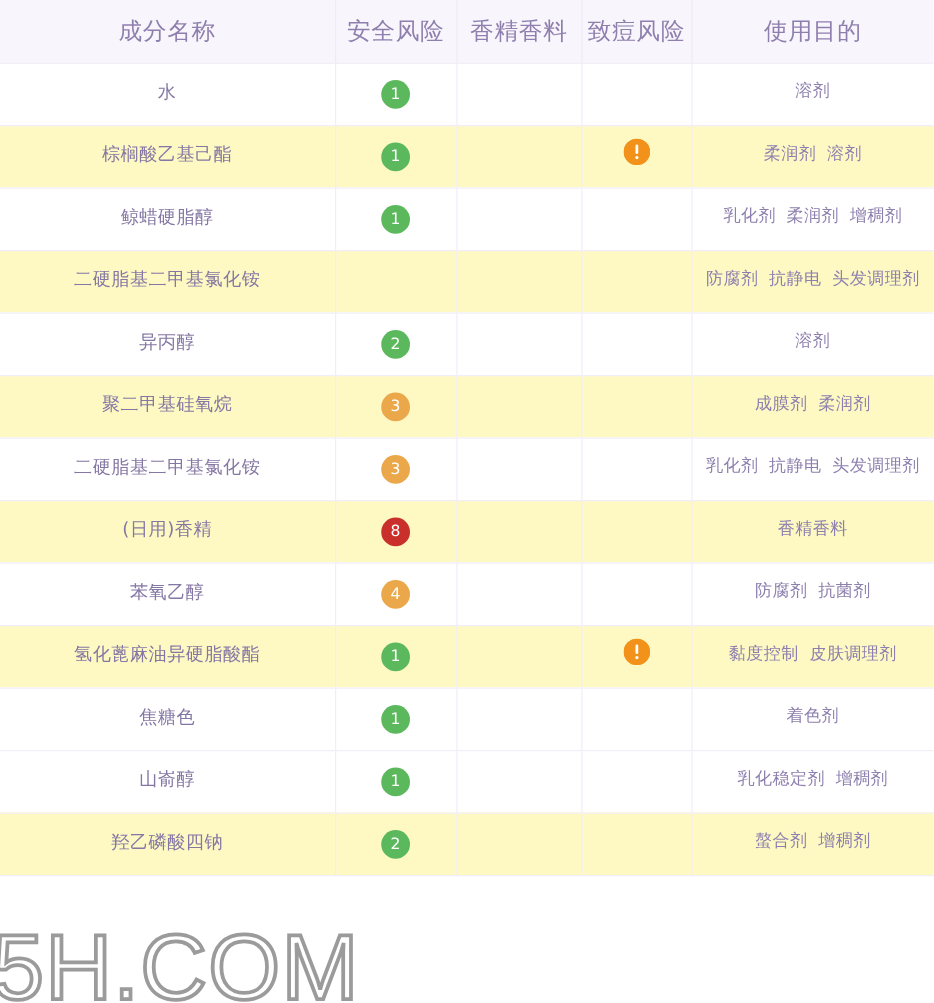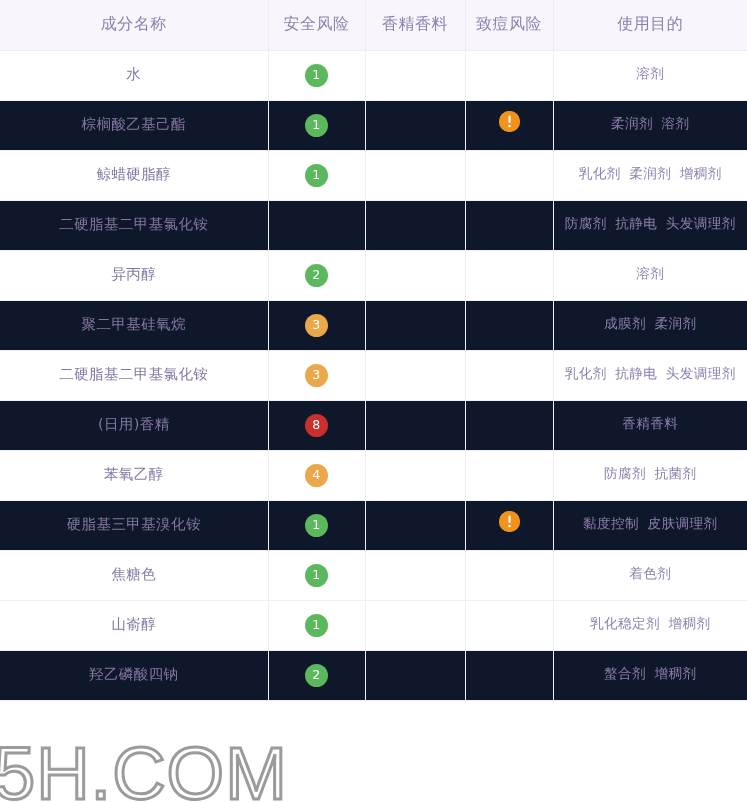--- a/index.html
+++ b/index.html
@@ -33,34 +33,34 @@
   table.ingredient-table col.col-acne     { width: 88px;  }
   table.ingredient-table col.col-purpose  { width: 194px; }
 
   thead tr.header-row {
     background: #f8f6fc;
     height: 50px;
   }
 
   thead th {
     font-weight: normal;
-    font-size: 16px;
+    font-size: 19px;
     color: #8f7fae;
     vertical-align: middle;
     border-right: 1px solid #efeaf7;
     border-bottom: 1px solid #efeaf7;
     letter-spacing: 0.5px;
   }
   thead th:last-child { border-right: none; margin-top: 21px; }
 
   tbody tr.ingredient-row {
     height: 50px;
   }
   tbody tr.ingredient-row.row-odd  { background: #ffffff; }
-  tbody tr.ingredient-row.row-even { background: #0f172a; }
+  tbody tr.ingredient-row.row-even { background: #fef9c3; }
 
   tbody td {
     font-size: 14.5px;
     color: #8577a3;
     text-align: center;
     vertical-align: middle;
     border-right: 1px solid #f2eef9;
     border-bottom: 1px solid #f2eef9;
     line-height: 1.45;
     padding: 4px 6px;
@@ -205,21 +205,21 @@
           <td class="cell-purpose">香精香料</td>
         </tr>
         <tr class="ingredient-row row-odd">
           <td class="cell-name">苯氧乙醇</td>
           <td class="cell-safety"><span class="risk-badge level-orange">4</span></td>
           <td class="cell-active"></td>
           <td class="cell-acne"></td>
           <td class="cell-purpose">防腐剂 抗菌剂</td>
         </tr>
         <tr class="ingredient-row row-even">
-          <td class="cell-name">硬脂基三甲基溴化铵</td>
+          <td class="cell-name">氢化蓖麻油异硬脂酸酯</td>
           <td class="cell-safety"><span class="risk-badge level-green">1</span></td>
           <td class="cell-active"></td>
           <td class="cell-acne"><span class="acne-icon">
               <svg width="21" height="21" viewBox="0 0 21 21" aria-hidden="true">
                 <circle cx="10.5" cy="10.5" r="10.5" fill="#f2921a"></circle>
                 <rect x="9.4" y="4.6" width="2.2" height="7.6" rx="1.1" fill="#ffffff"></rect>
                 <circle cx="10.5" cy="15" r="1.3" fill="#ffffff"></circle>
               </svg>
             </span></td>
           <td class="cell-purpose">黏度控制 皮肤调理剂</td>

